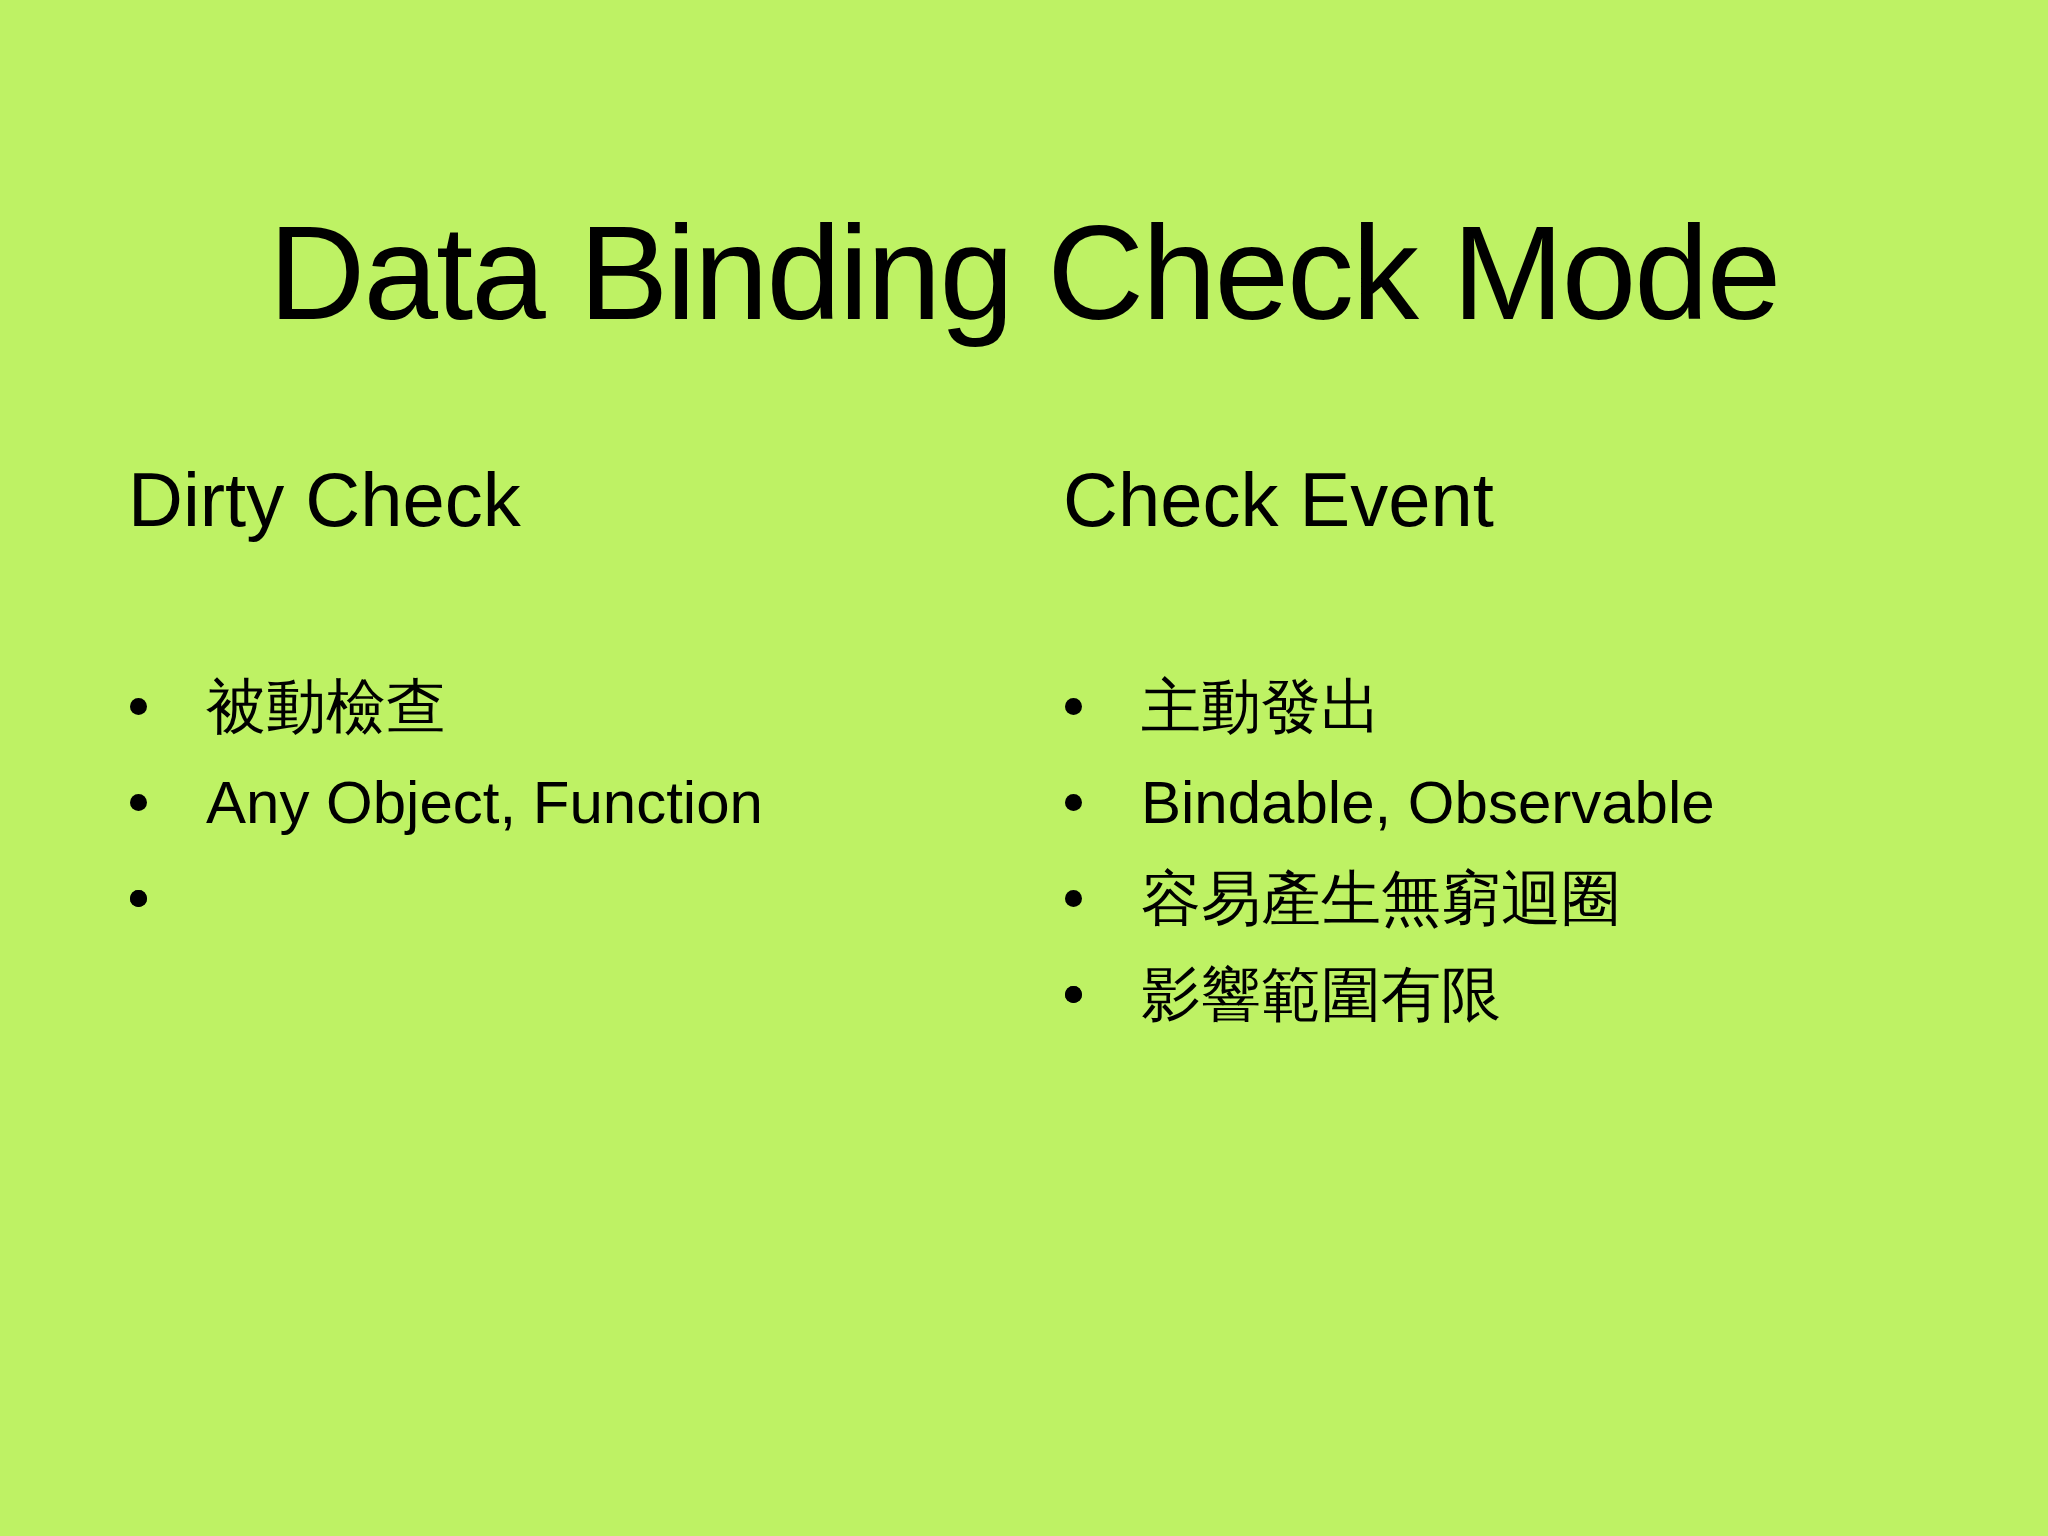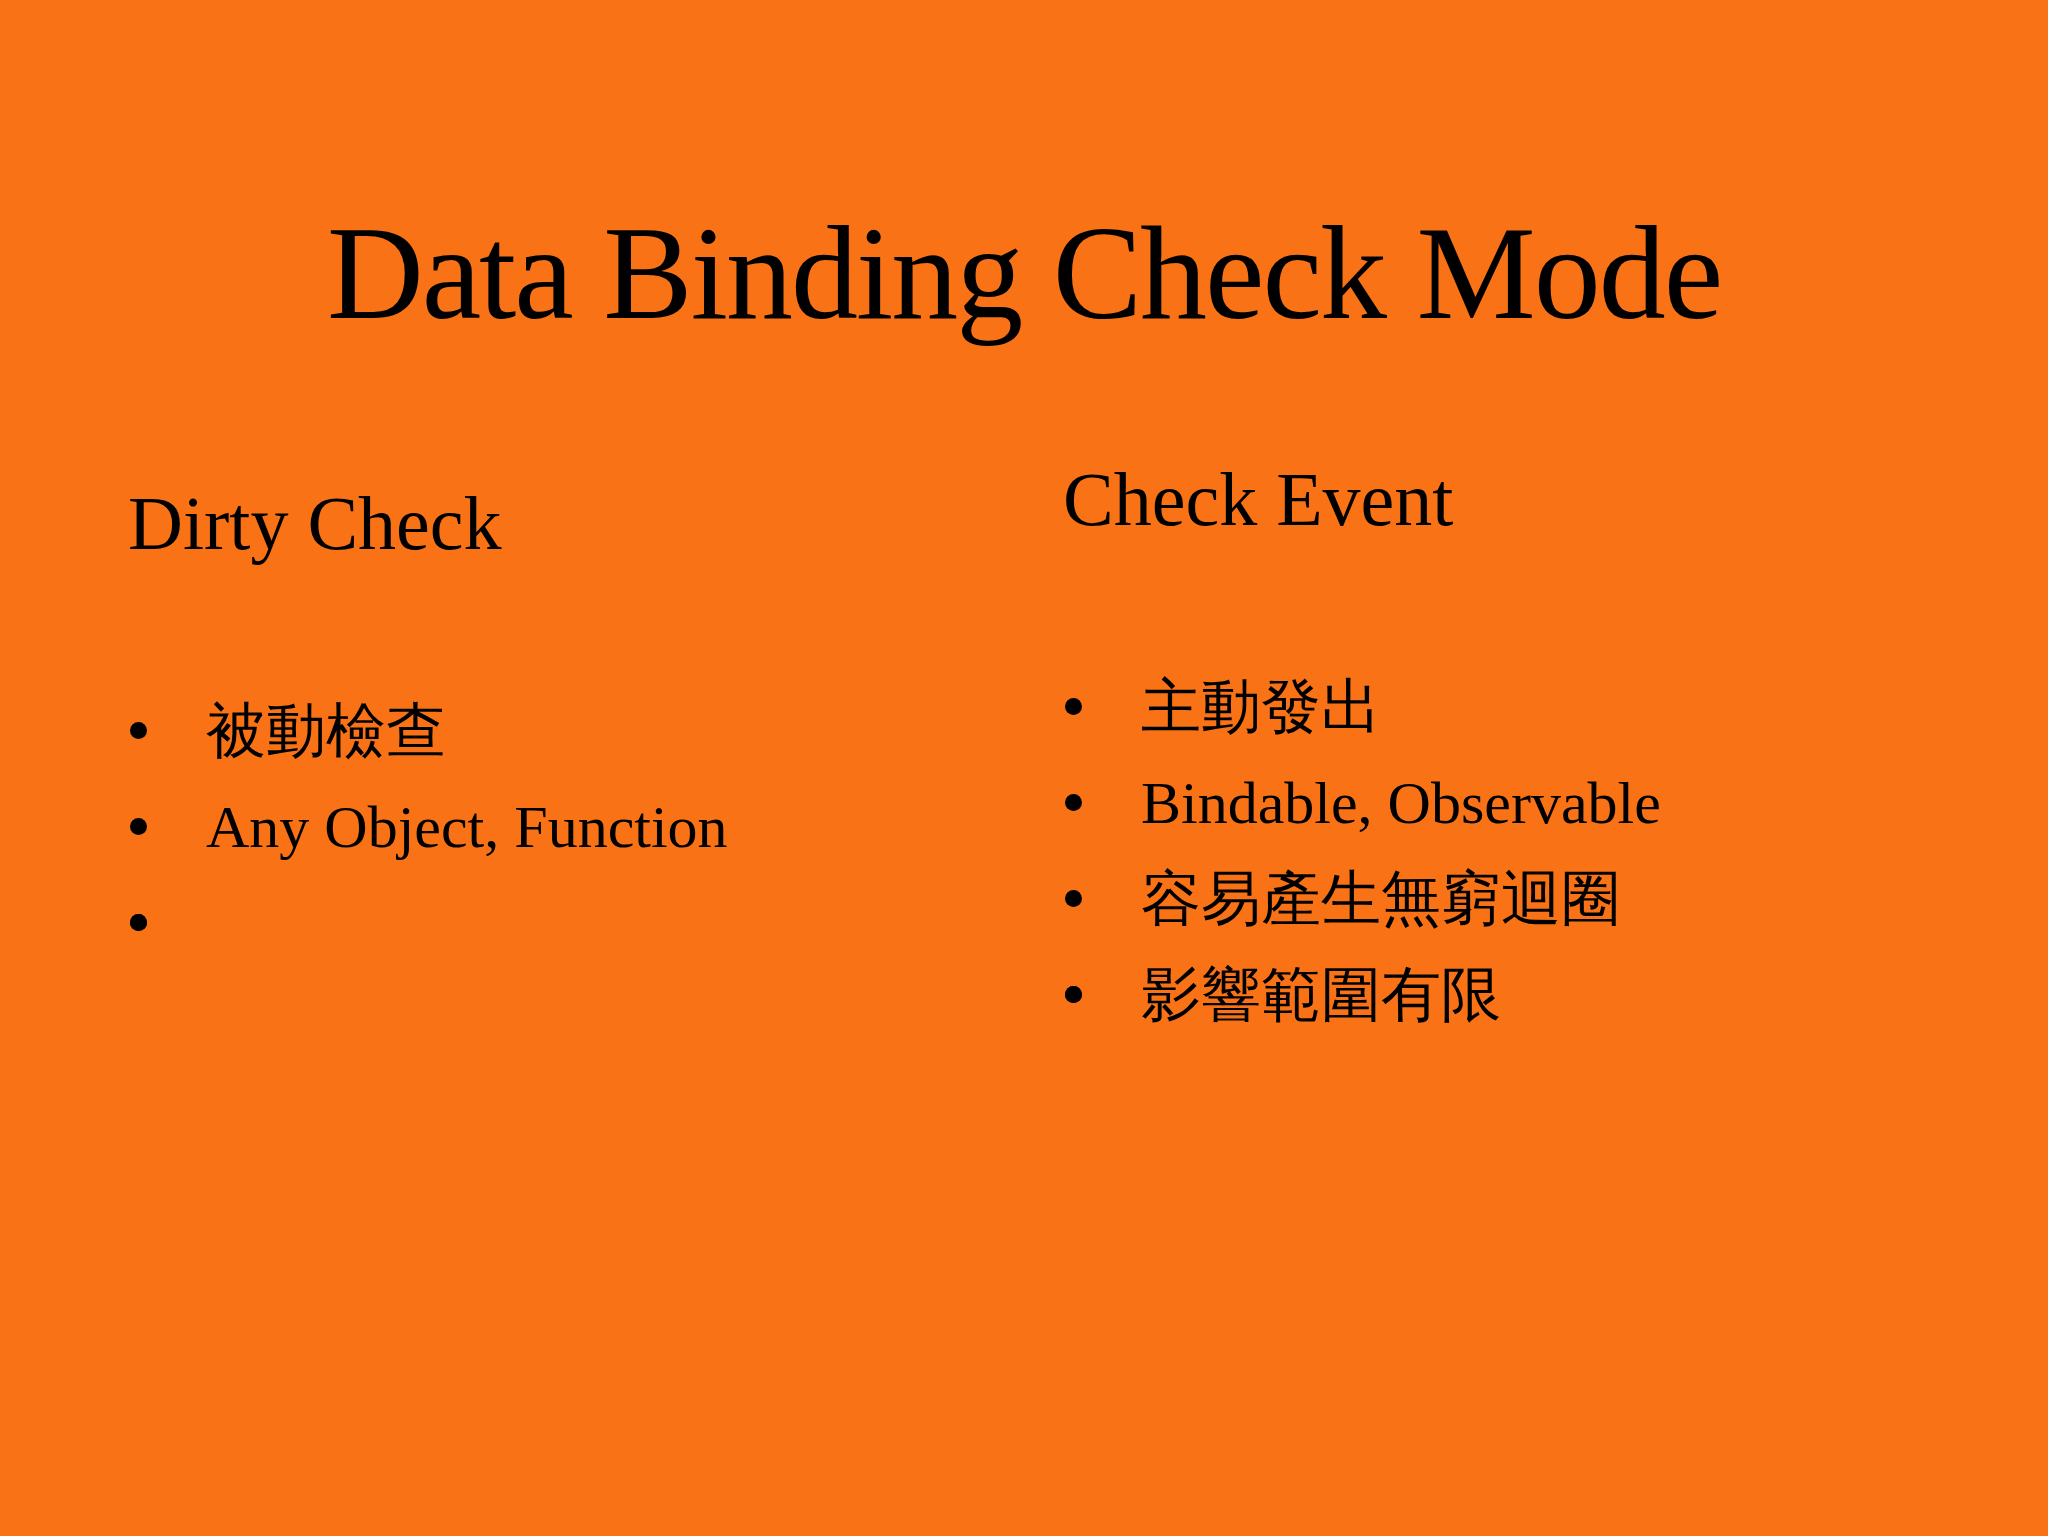--- a/index.html
+++ b/index.html
@@ -4,23 +4,23 @@
 <style>
   html, body {
     margin: 0;
     padding: 0;
     background: #ffffff;
   }
   .slide {
     position: relative;
     width: 2048px;
     height: 1536px;
-    background: #f97316;
+    background: #bef264;
     overflow: hidden;
-    font-family: Liberation Serif, serif;
+    font-family: Liberation Sans, sans-serif;
     color: #000000;
   }
   .title {
     position: absolute;
     top: 103px;
     left: 0;
     right: 0;
     text-align: center;
     font-size: 134px;
     font-weight: 300;
@@ -28,21 +28,20 @@
     letter-spacing: -2px;
     white-space: nowrap;
   }
   .column {
     position: absolute;
     top: 452px;
   }
   .column.left {
     left: 128px;
     width: 820px;
-    margin-top: 24px;
   }
   .column.right {
     left: 1063px;
     width: 880px;
   }
   .col-heading {
     font-size: 76px;
     font-weight: 400;
     line-height: 95px;
     white-space: nowrap;

